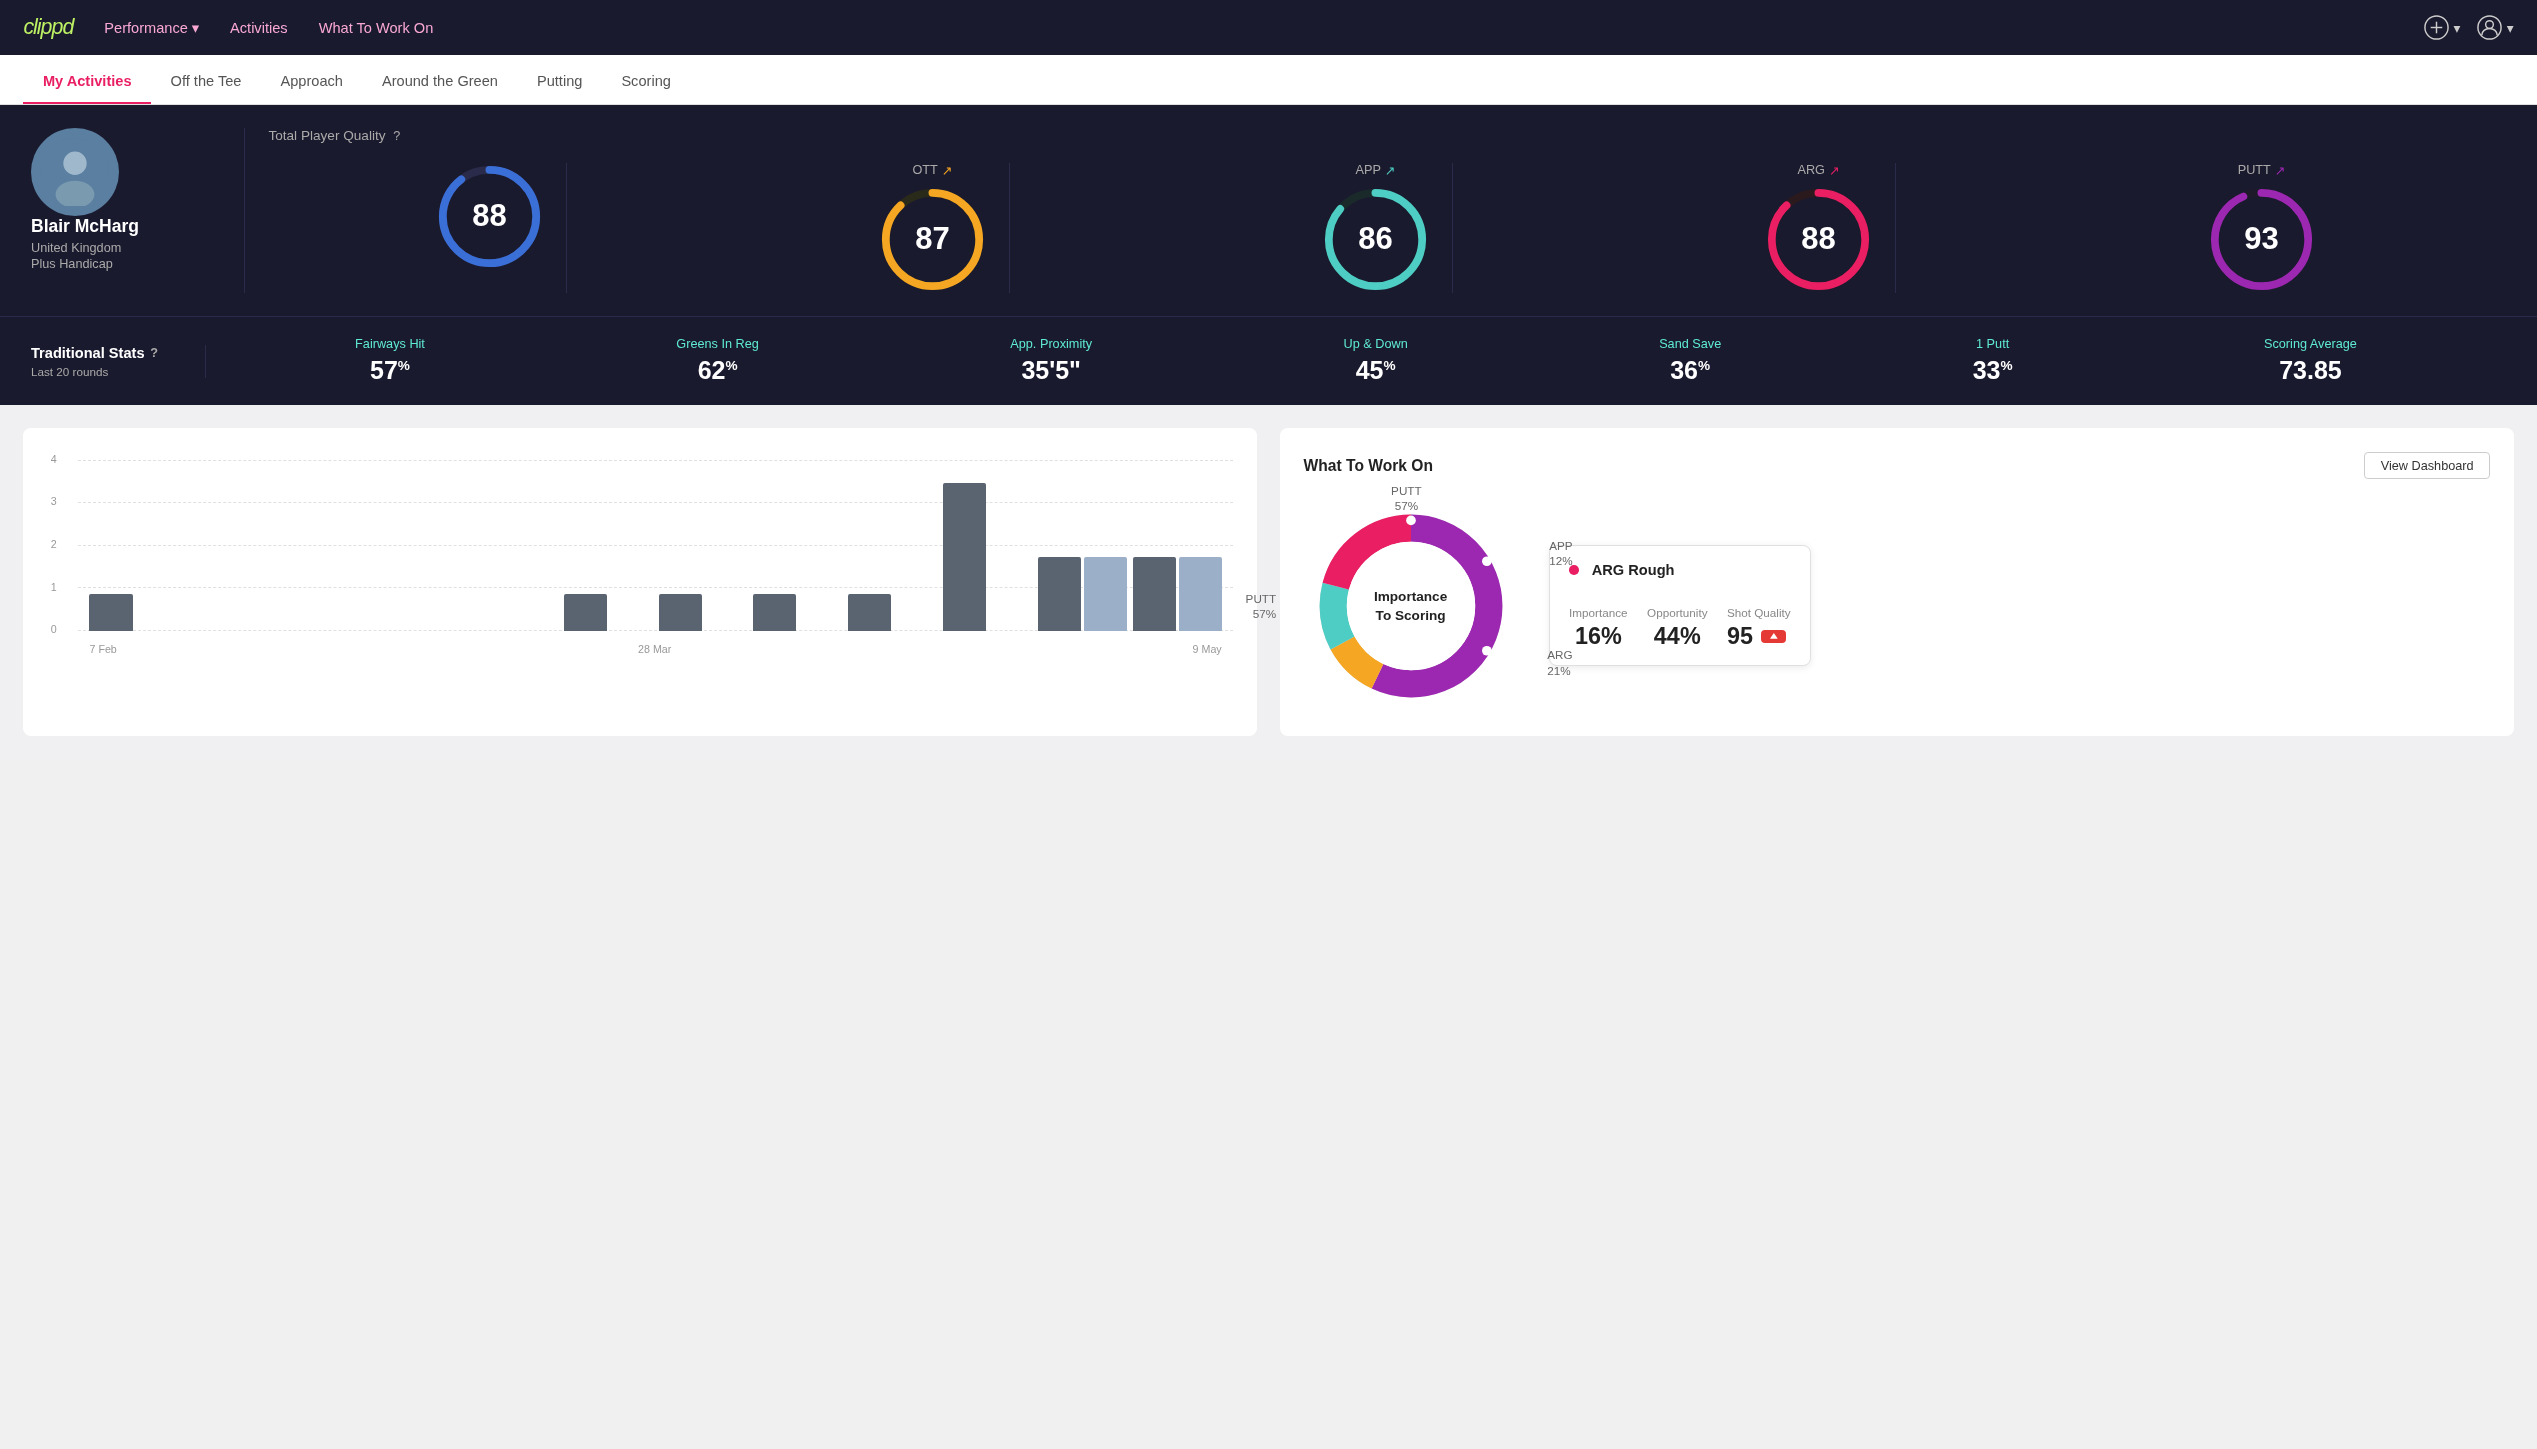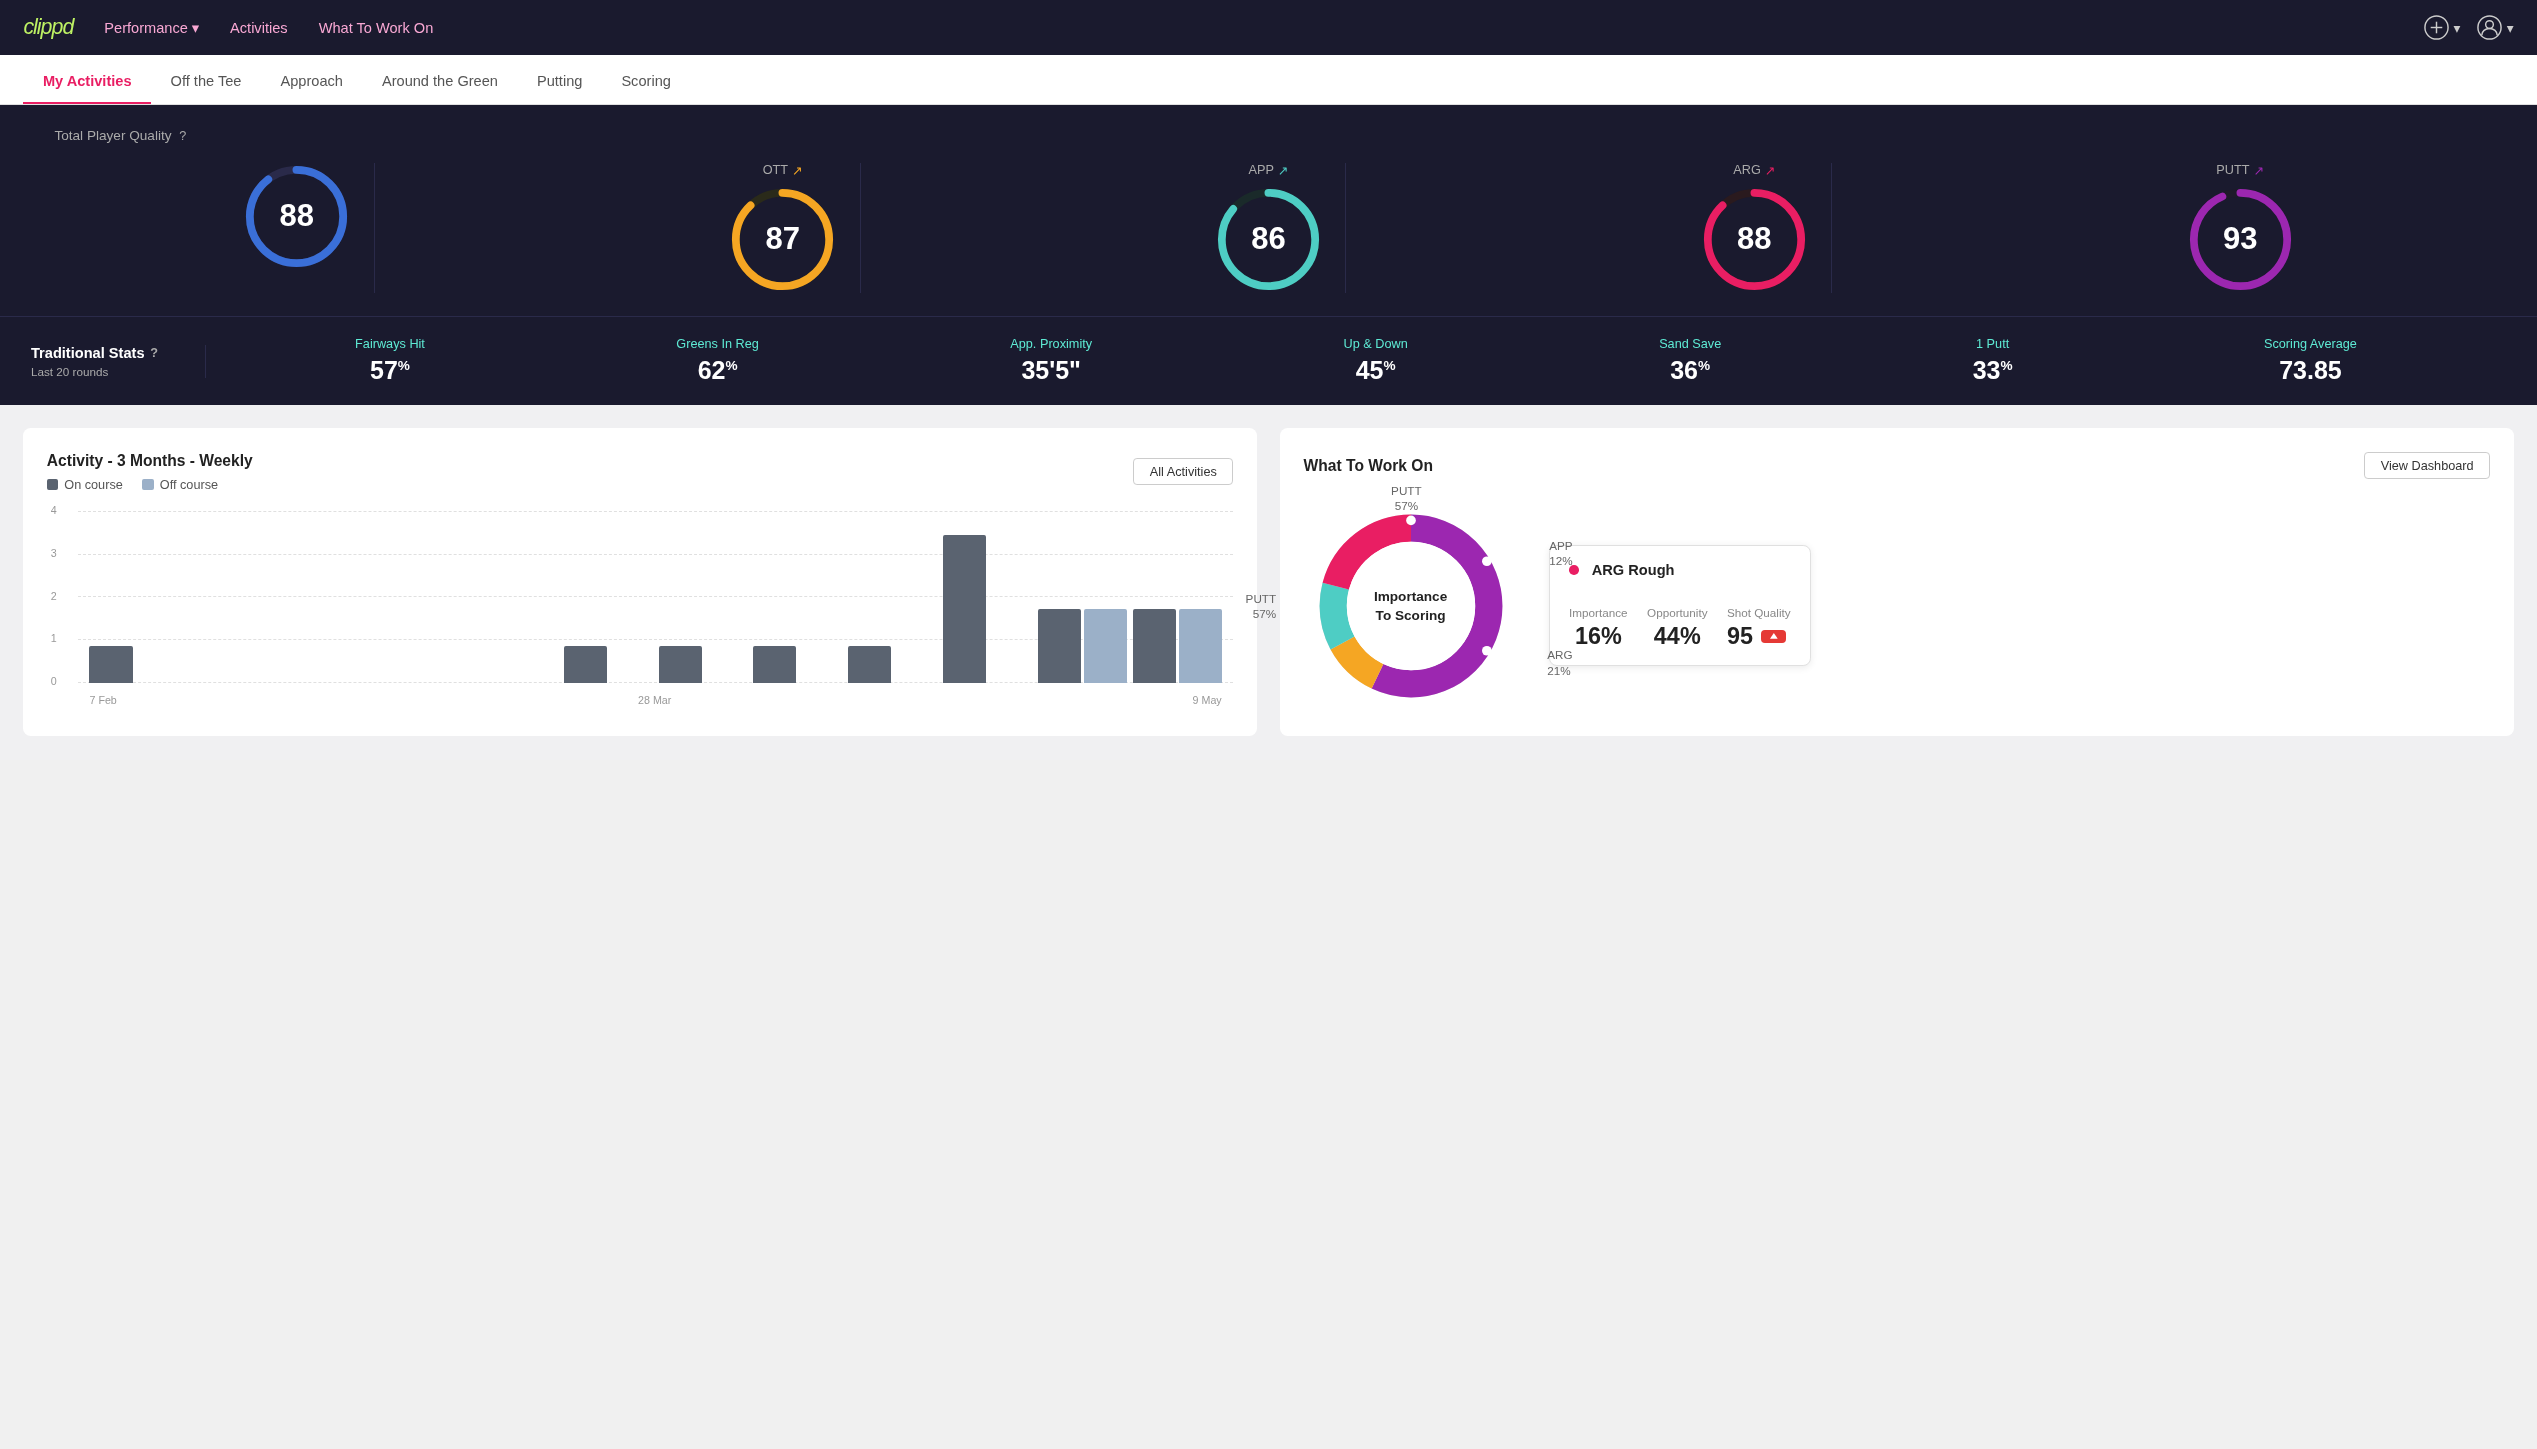--- a/index.html
+++ b/index.html
@@ -331,20 +331,32 @@
 <div class="tabs-bar">
   <div class="tab-item active">My Activities</div>
   <div class="tab-item">Off the Tee</div>
   <div class="tab-item">Approach</div>
   <div class="tab-item">Around the Green</div>
   <div class="tab-item">Putting</div>
   <div class="tab-item">Scoring</div>
 </div>
 
 <div class="hero">
+  <div class="hero-profile">
+    <div class="avatar-img">
+      <svg width="68" height="68" viewBox="0 0 70 70">
+        <circle cx="35" cy="35" r="35" fill="#5a7fa0"></circle>
+        <circle cx="35" cy="26" r="12" fill="#a0b8cc"></circle>
+        <ellipse cx="35" cy="58" rx="20" ry="14" fill="#7a9ab0"></ellipse>
+      </svg>
+    </div>
+    <div class="profile-name">Blair McHarg</div>
+    <div class="profile-country">United Kingdom</div>
+    <div class="profile-handicap">Plus Handicap</div>
+  </div>
 
   <div class="hero-scores">
     <div class="hero-scores-title">
       <span>Total Player Quality</span>
       <span class="info-question">?</span>
     </div>
     <div class="scores-grid">
 
       <div class="score-item">
         <div class="gauge-wrap">
@@ -465,36 +477,20 @@
       <div class="trad-stat-value">
         <span>73.85</span>
       </div>
     </div>
   </div>
 </div>
 
 <div class="bottom-panels">
 
   <div class="panel">
-    <div class="panel-header">
-      <div style="display:flex;flex-direction:column;gap:7.8px;">
-        <span class="panel-title">Activity - 3 Months - Weekly</span>
-        <div class="chart-legend">
-          <div class="legend-item">
-            <div class="legend-dot" style="background:#5a6370;"></div>
-            <span>On course</span>
-          </div>
-          <div class="legend-item">
-            <div class="legend-dot" style="background:#9bb0c8;"></div>
-            <span>Off course</span>
-          </div>
-        </div>
-      </div>
-      <button class="panel-btn">All Activities</button>
-    </div>
 
     <div class="chart-area">
       <div class="chart-grid">
         <div class="chart-grid-line">
             <span class="chart-grid-label">4</span>
           </div>
         <div class="chart-grid-line">
             <span class="chart-grid-label">3</span>
           </div>
         <div class="chart-grid-line">

